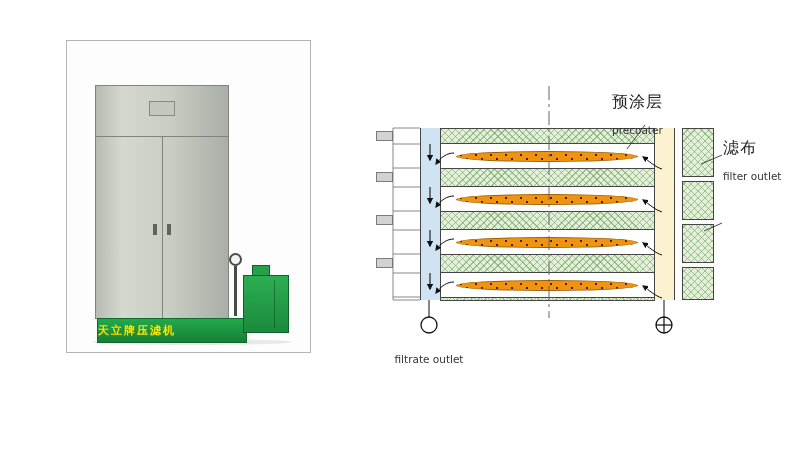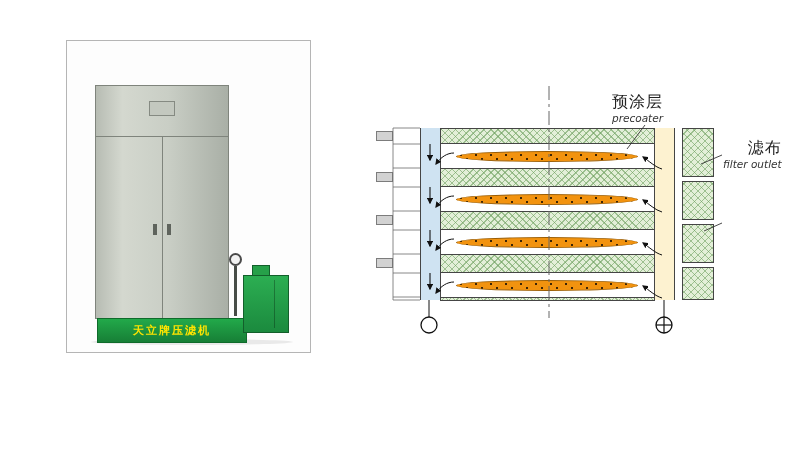--- a/index.html
+++ b/index.html
@@ -16,21 +16,21 @@
             border:1px solid #7f847c; box-sizing:border-box;}
   .cab-seam {position:absolute; left:0; right:0; top:50px; height:1px; background:#7f847c;}
   .cab-vent {position:absolute; left:50%; top:15px; width:26px; height:15px; margin-left:-13px;
              background:#c3c8bf; border:1px solid #858a82; box-sizing:border-box;}
   .cab-split {position:absolute; left:50%; top:51px; bottom:0; width:1px; background:#7f847c;}
   .handle {position:absolute; width:4px; height:11px; background:#5f645d; top:138px;}
   .h-left {left:calc(50% - 9px);} .h-right {left:calc(50% + 5px);}
   .base {position:absolute; left:30px; top:277px; width:150px; height:25px;
          background:linear-gradient(180deg,var(--machine-base-green,#22a94a),#177f36);
          border:1px solid #0f6b2b; box-sizing:border-box;
-         display:flex; align-items:center; justify-content:center;}
+         display:flex; align-items:center; justify-content:flex-start;}
   .base-label {font-size:11px; font-weight:bold; color:var(--brand-text-yellow,#ffe400);
                letter-spacing:2px; white-space:nowrap;}
   .gauge {position:absolute; left:162px; top:212px; width:13px; height:13px; border-radius:50%;
           background:#f2f2f2; border:2px solid #4a4a4a; box-sizing:border-box;}
   .pipe {position:absolute; left:167px; top:225px; width:3px; height:50px; background:#474c47;}
   .hyd-unit {position:absolute; left:176px; top:234px; width:46px; height:58px;
              background:linear-gradient(180deg,#2cae52,#1b8a3e); border:1px solid #135f2b; box-sizing:border-box;}
   .hyd-motor {position:absolute; left:8px; top:-11px; width:18px; height:11px;
               background:#26a049; border:1px solid #135f2b; box-sizing:border-box;}
   .hyd-line {position:absolute; left:30px; top:4px; bottom:4px; width:1px; background:rgba(0,0,0,.28);}
@@ -53,21 +53,21 @@
           background-color:var(--precoat-orange,#f2930f); border:1px solid #9a5d04; box-sizing:border-box;
           background-image:
             radial-gradient(circle at 4px 3px,  rgba(40,25,5,.9) .8px, transparent 1.5px),
             radial-gradient(circle at 10px 7px, rgba(40,25,5,.9) .8px, transparent 1.5px);
           background-size:15px 9px;}
 
   svg.overlay {position:absolute; left:0; top:0; pointer-events:none;}
 
   .lbl {position:absolute; color:#222;}
   .lbl .zh {font-size:16px; letter-spacing:1px; line-height:1.15;}
-  .lbl .en {font-size:10.5px; color:#333; line-height:1.2; margin-top:1px;font-style:italic;}
+  .lbl .en {font-size:10.5px; color:#333; line-height:1.2; margin-top:13px;}
   .center {text-align:center;}
 </style>
 </head>
 <body>
 
 <div id="canvas">
 
   <div class="photo-frame">
     <div class="floor-shadow"></div>
     <div class="cabinet">
@@ -173,25 +173,26 @@
       <line x1="656" y1="325" x2="672" y2="325" stroke="#111" stroke-width="1.2"></line>
       <line x1="664" y1="317" x2="664" y2="333" stroke="#111" stroke-width="1.2"></line>
     </g>
   </svg>
 
   <div class="lbl" style="left:612px; top:93px;">
     <div class="zh">预涂层</div>
     <div class="en">precoater</div>
   </div>
 
-  <div class="lbl" style="left:723px; top:139px;text-align:right;">
+  <div class="lbl" style="left:723px; top:139px;">
     <div class="zh">滤布</div>
     <div class="en">filter outlet</div>
   </div>
 
 
   <div class="lbl center" style="left:369px; top:340px; width:120px;">
+    <div class="en">filtrate outlet</div>
   </div>
 
   <div class="lbl center" style="left:604px; top:340px; width:120px;">
   </div>
 
 </div>
 
 </body></html>

